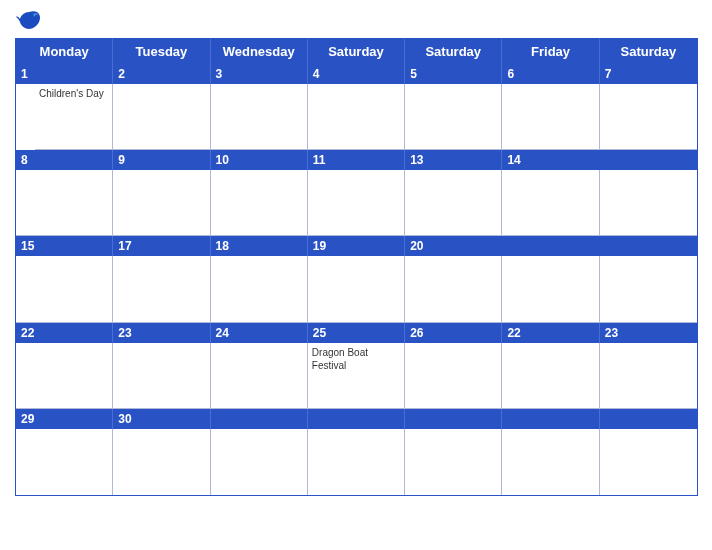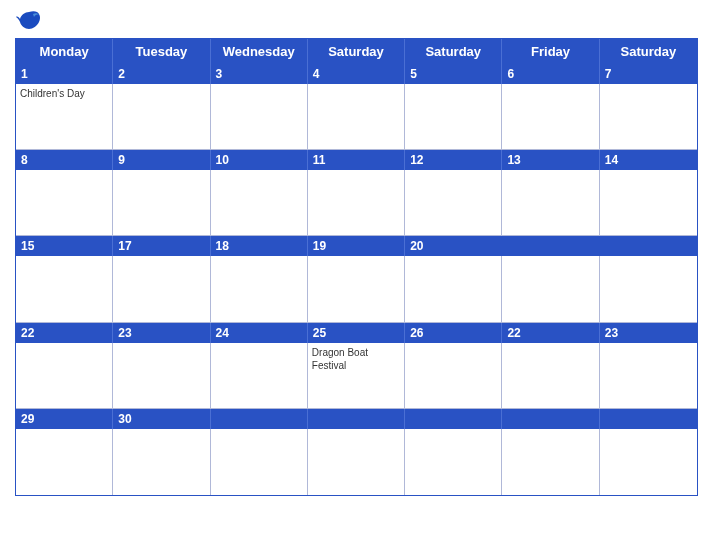--- a/index.html
+++ b/index.html
@@ -155,38 +155,37 @@
           <div class="cal-week-numbers">
             <div class="cal-week-num-cell">1</div>
             <div class="cal-week-num-cell">2</div>
             <div class="cal-week-num-cell">3</div>
             <div class="cal-week-num-cell">4</div>
             <div class="cal-week-num-cell">5</div>
             <div class="cal-week-num-cell">6</div>
             <div class="cal-week-num-cell">7</div>
           </div>
           <div class="cal-week-content" style="flex: 1 1 0%; display: grid; grid-template-columns: repeat(7, 1fr);">
-            <div class="cal-content-cell" style="min-height: 0px;">
+            <div class="cal-content-cell" style="min-height: 0px; margin-left: 19px;">
               <div class="event-text">Children's Day</div>
             </div>
             <div class="cal-content-cell" style="min-height: 0px;"></div>
             <div class="cal-content-cell" style="min-height: 0px;"></div>
             <div class="cal-content-cell" style="min-height: 0px;"></div>
             <div class="cal-content-cell" style="min-height: 0px;"></div>
             <div class="cal-content-cell" style="min-height: 0px;"></div>
             <div class="cal-content-cell" style="min-height: 0px;"></div>
           </div>
         </div>
         <div class="cal-week-container" style="display: flex; flex-direction: column; flex: 1 1 0%;">
           <div class="cal-week-numbers">
             <div class="cal-week-num-cell">8</div>
             <div class="cal-week-num-cell">9</div>
             <div class="cal-week-num-cell">10</div>
             <div class="cal-week-num-cell">11</div>
-            <div class="cal-week-num-cell">12</div>
             <div class="cal-week-num-cell">13</div>
             <div class="cal-week-num-cell">14</div>
           </div>
           <div class="cal-week-content" style="flex: 1 1 0%; display: grid; grid-template-columns: repeat(7, 1fr);">
             <div class="cal-content-cell" style="min-height: 0px;"></div>
             <div class="cal-content-cell" style="min-height: 0px;"></div>
             <div class="cal-content-cell" style="min-height: 0px;"></div>
             <div class="cal-content-cell" style="min-height: 0px;"></div>
             <div class="cal-content-cell" style="min-height: 0px;"></div>
             <div class="cal-content-cell" style="min-height: 0px;"></div>

